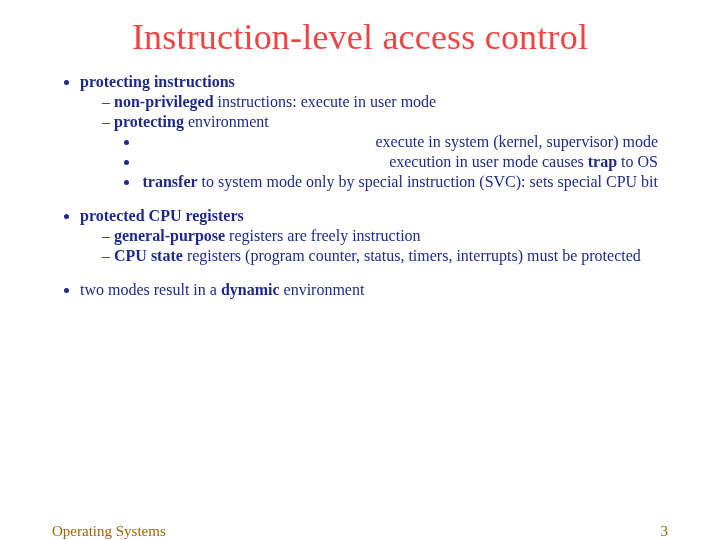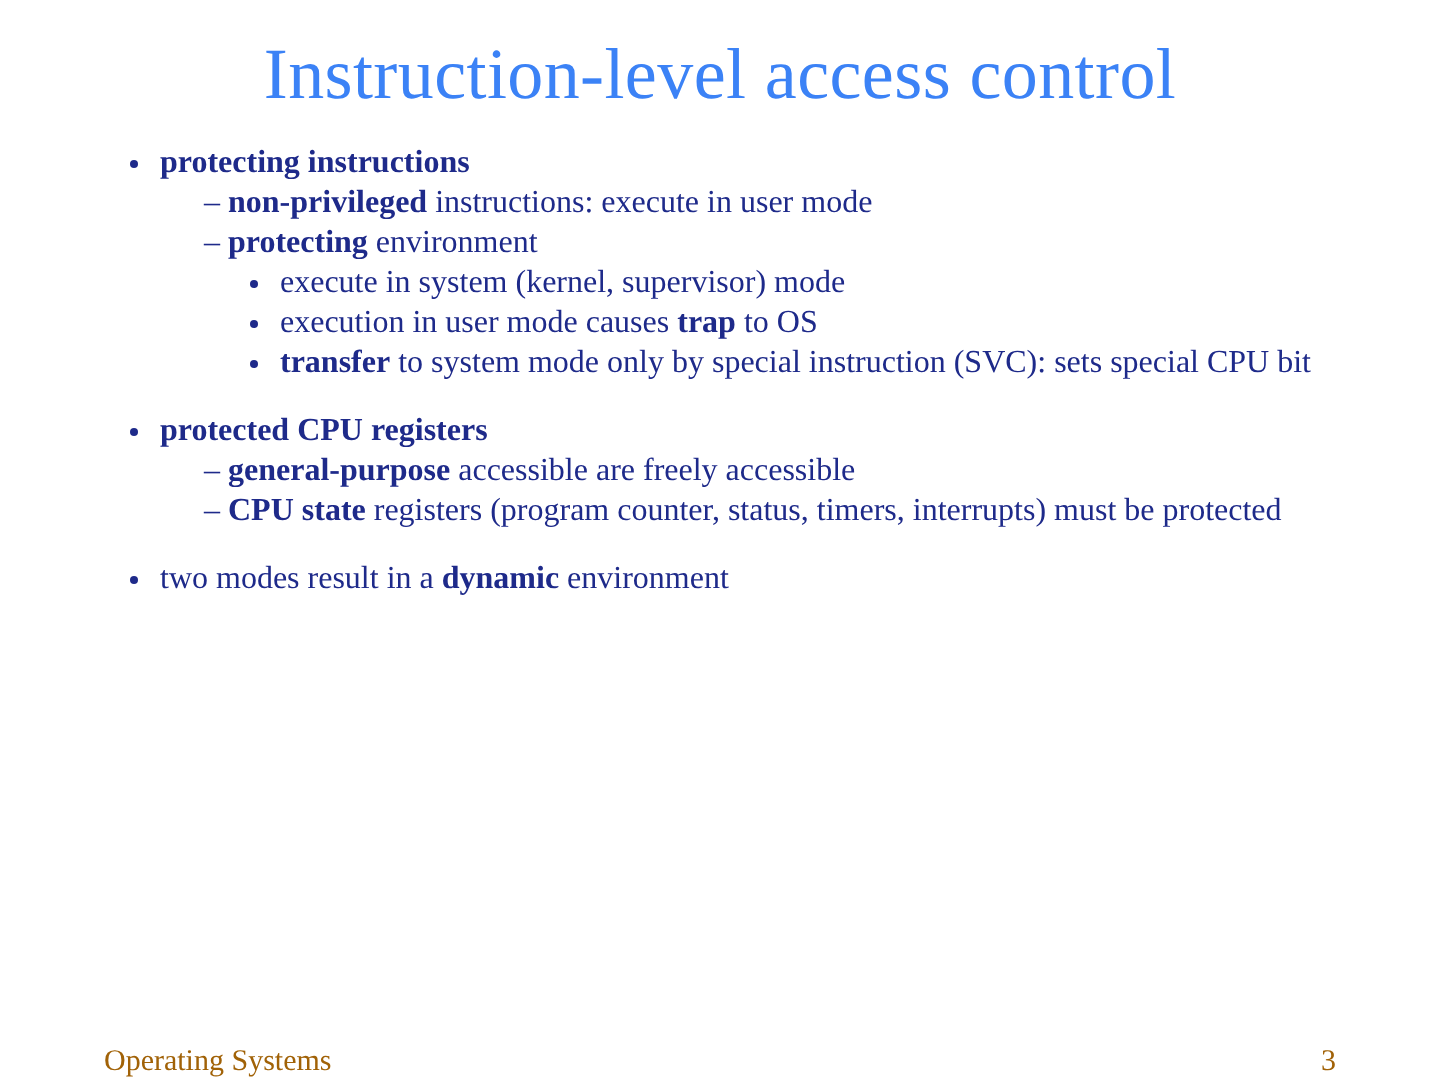--- a/index.html
+++ b/index.html
@@ -13,21 +13,21 @@
     position: relative;
     overflow: hidden;
   }
   .slide {
     width: 720px;
     height: 540px;
     position: relative;
     box-sizing: border-box;
   }
   .title {
-    color: #3b82f6;
+    color: #ef4444;
     font-size: 36px;
     text-align: center;
     font-weight: 400;
     margin-top: 16px;
     margin-bottom: 14px;
     letter-spacing: 0.2px;
   }
   .body {
     color: #1e2a8a;
     font-size: 16px;
@@ -47,20 +47,21 @@
     padding-left: 22px;
     margin: 0;
   }
   ul.lvl2 > li::before {
     content: "– ";
   }
   ul.lvl3 {
     list-style: disc;
     padding-left: 38px;
     margin: 0;
+    text-align: right;
   }
   ul.lvl3 > li {
     padding-right: 10px;
   }
   b { font-weight: bold; }
   .footer {
     position: absolute;
     bottom: 16px;
     left: 0;
     width: 100%;
@@ -94,21 +95,21 @@
             </ul>
           </li>
         </ul>
       </li>
     </ul>
 
     <ul class="lvl1">
       <li>
         <b>protected CPU registers</b>
         <ul class="lvl2">
-          <li><b>general-purpose</b><span> accessible are freely accessible</span></li>
+          <li><b>general-purpose</b><span> registers are freely instruction</span></li>
           <li><b>CPU state</b><span> registers (program counter, status, timers, interrupts) must be protected</span></li>
         </ul>
       </li>
     </ul>
 
     <ul class="lvl1">
       <li><span>two modes result in a </span><b>dynamic</b><span> environment</span></li>
     </ul>
 
   </div>

